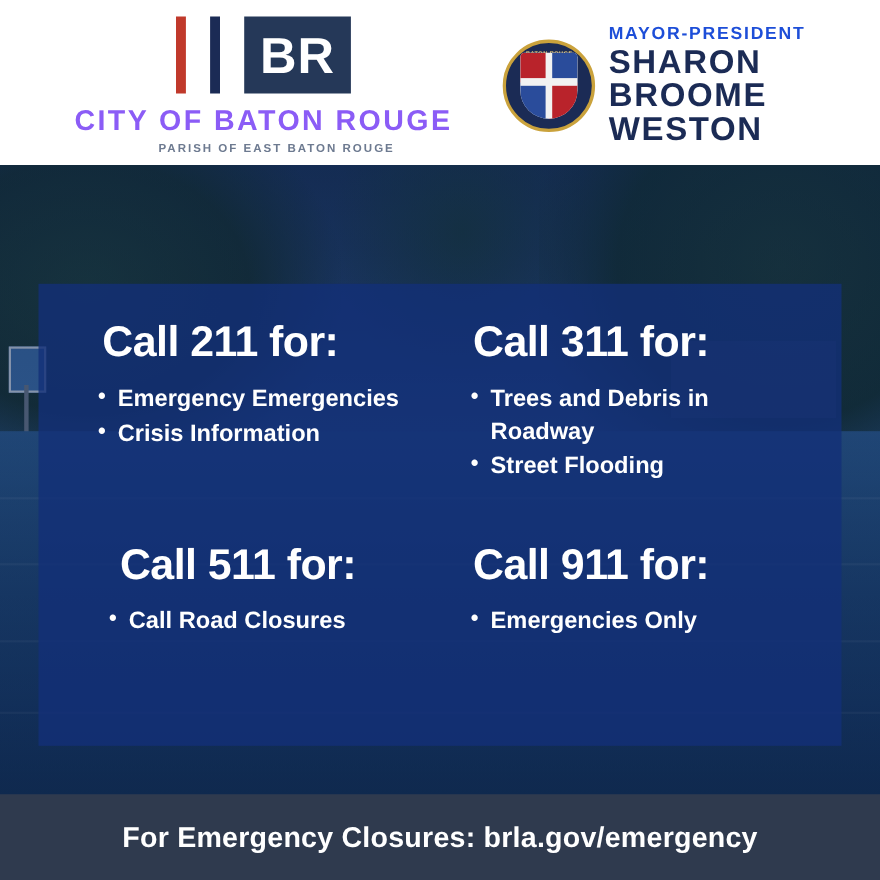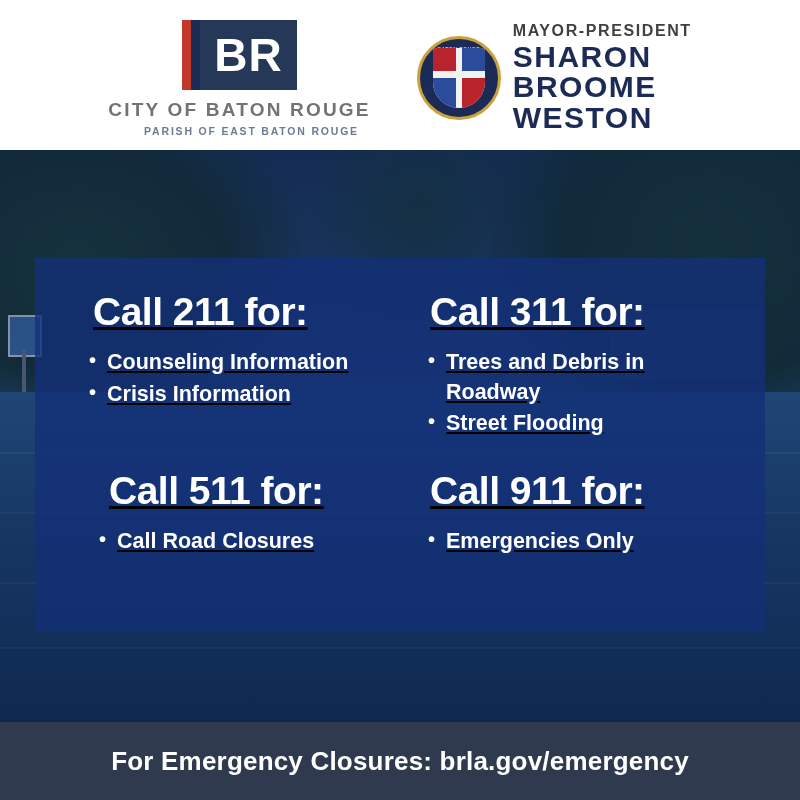--- a/index.html
+++ b/index.html
@@ -28,37 +28,38 @@
   }
   .br-logo {
     display: flex;
     flex-direction: column;
     align-items: center;
   }
   .br-mark {
     display: flex;
     align-items: stretch;
     height: 70px;
+    gap: 22px;
   }
   .br-bar-red { width: 9px; background: #c0392b; }
   .br-bar-navy { width: 9px; background: #1b2b55; }
   .br-box {
     background: #253858;
     color: #ffffff;
     font-weight: bold;
     font-size: 46px;
     letter-spacing: 1px;
     line-height: 70px;
     padding: 0 14px;
     font-family: "Liberation Sans", sans-serif;
   }
   .br-city {
     margin-top: 9px;
-    color: #737373;
-    font-size: 19px;
+    color: #8b5cf6;
+    font-size: 26px;
     font-weight: bold;
     letter-spacing: 2.2px;
   }
   .br-parish {
     margin-top: 4px;
     color: #6d7a90;
     font-size: 10.5px;
     font-weight: bold;
     letter-spacing: 1.8px;
     padding-left: 24px;
@@ -98,21 +99,21 @@
     text-align: center;
     color: #e8c870;
     font-size: 5px;
     font-weight: bold;
     letter-spacing: 0.5px;
   }
   .seal-text-top { top: 7px; }
 
   .mayor-text { line-height: 1; }
   .mayor-title {
-    color: #404040;
+    color: #1d4ed8;
     font-size: 16px;
     font-weight: bold;
     letter-spacing: 1.6px;
     margin-bottom: 3px;
   }
   .mayor-name {
     color: #1b2b55;
     font-size: 30px;
     font-weight: bold;
     letter-spacing: 1.5px;
@@ -173,23 +174,22 @@
   }
   .photo-tint {
     position: absolute; inset: 0;
     background: linear-gradient(180deg, rgba(12,34,78,0.45) 0%, rgba(12,34,78,0.35) 50%, rgba(12,34,78,0.5) 100%);
   }
 
   
   .panel {
     position: absolute;
     left: 35px; top: 258px;
-    width: 730px; height: 373px;
+    width: 730px; height: 420px;
     background: rgba(19,47,120,0.80);
-    text-decoration: underline;
   }
   .grid {
     display: grid;
     grid-template-columns: 1fr 1fr;
     grid-template-rows: 1fr 1fr;
     height: 100%;
     padding: 28px 18px 24px 18px;
   }
   .cell { padding: 4px 14px; }
   .cell.col2 { padding-left: 24px; }
@@ -300,21 +300,21 @@
     </div>
     <div class="photo-tint"></div>
   </div>
 
   <div class="panel">
     <div class="grid">
 
       <div class="cell r1c1">
         <div class="call-heading">Call 211 for:</div>
         <ul class="items">
-          <li>Counseling Information</li>
+          <li>Emergency Emergencies</li>
           <li>Crisis Information</li>
         </ul>
       </div>
 
       <div class="cell col2 r1c2">
         <div class="call-heading">Call 311 for:</div>
         <ul class="items">
           <li>Trees and Debris in Roadway</li>
           <li>Street Flooding</li>
         </ul>

